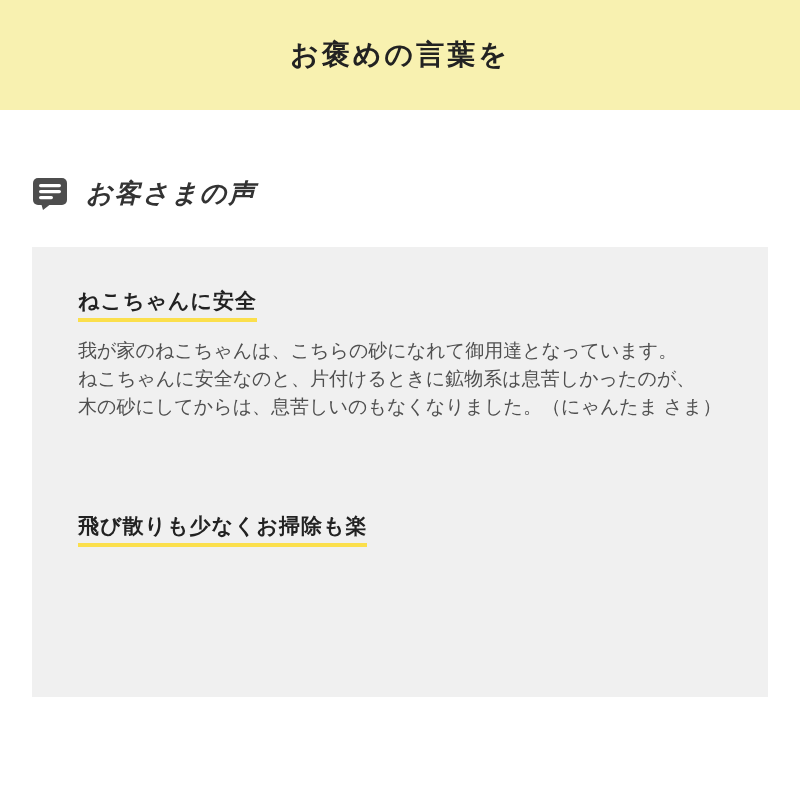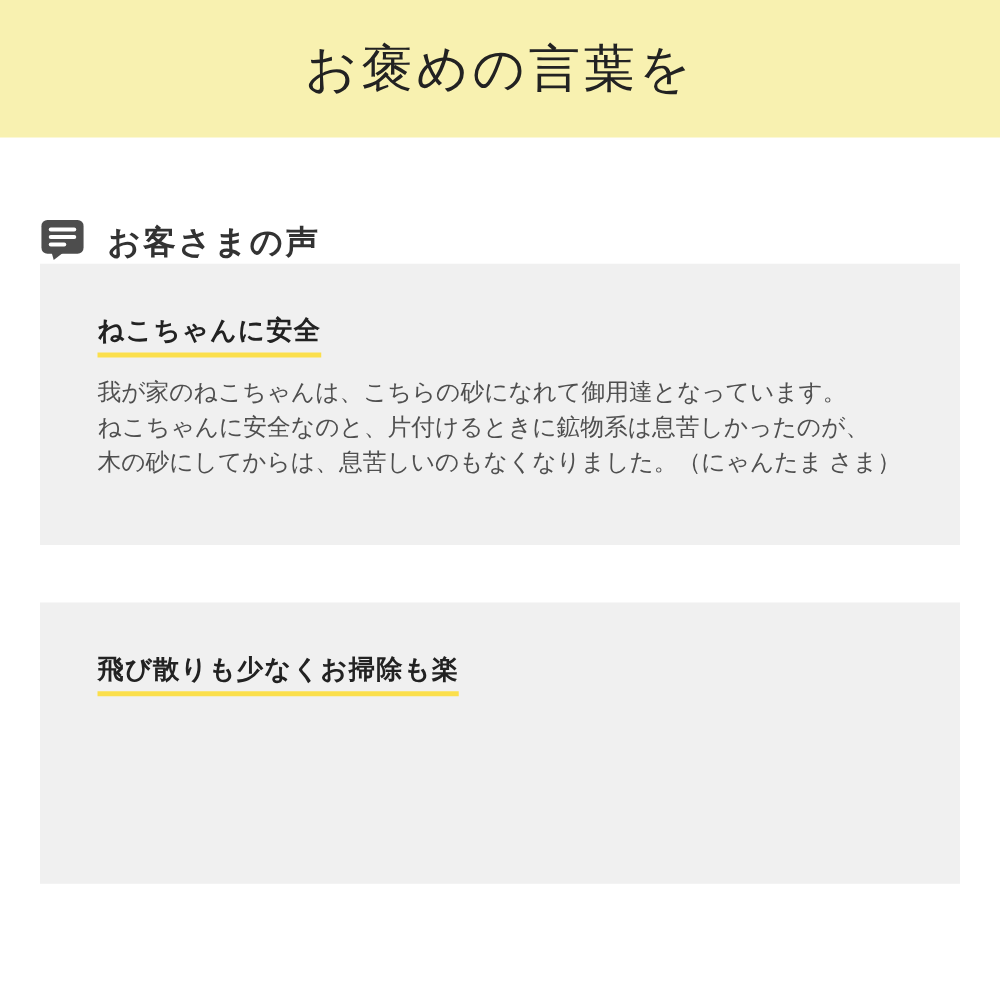--- a/index.html
+++ b/index.html
@@ -18,31 +18,32 @@
   
   .banner {
     width: 800px;
     height: 110px;
     background: var(--banner-bg, #f8f1b0);
     display: flex;
     flex-direction: column;
     align-items: center;
     justify-content: center;
     color: var(--title-text, #222222);
-    font-weight: normal;
-    font-size: 41px;
+    font-weight: bold;
+    font-size: 28px;
     line-height: 42px;
     letter-spacing: 3px;
     text-align: right;
   }
   
   .section-heading {
     display: flex;
-    align-items: flex-start;
+    align-items: center;
     margin: 66px 0 0 33px;
+    font-style: italic;
   }
   .bubble-icon {
     width: 34px;
     height: 32px;
     display: inline-block;
     flex: 0 0 auto;
   }
   .bubble-icon .bubble-fill { fill: var(--icon-gray, #4d4d4d); }
   .bubble-icon .bubble-line { fill: #ffffff; }
   .heading-label {
@@ -55,40 +56,39 @@
   
   .review-card {
     box-sizing: border-box;
     width: 736px;
     height: 225px;
     margin-left: 32px;
     background: var(--box-bg, #f0f0f0);
     padding: 42px 46px 0 46px;
     overflow: hidden;
   }
-  .review-card.first  { }
-  .review-card.second { margin-top: 46px; }
+  .review-card.first  { margin-top: 36px; }
+  .review-card.second { }
   .review-title {
     display: inline-block;
     font-size: 21px;
     font-weight: bold;
     letter-spacing: 1px;
     line-height: 1.15;
     color: var(--title-text, #222222);
     padding-bottom: 5px;
     border-bottom: 4px solid var(--underline-yellow, #fbdf4c);
   }
   .review-body {
     margin: 15px 0 0 0;
     font-size: 19px;
     line-height: 28px;
     letter-spacing: 0px;
     color: var(--body-text, #4f4f4f);
     white-space: pre-line;
-    font-family: Liberation Serif, serif;
   }
 </style>
 </head>
 <body>
 
 <div class="page">
 
   <header class="banner">
     <div class="banner-line">お褒めの言葉を</div>
   </header>

